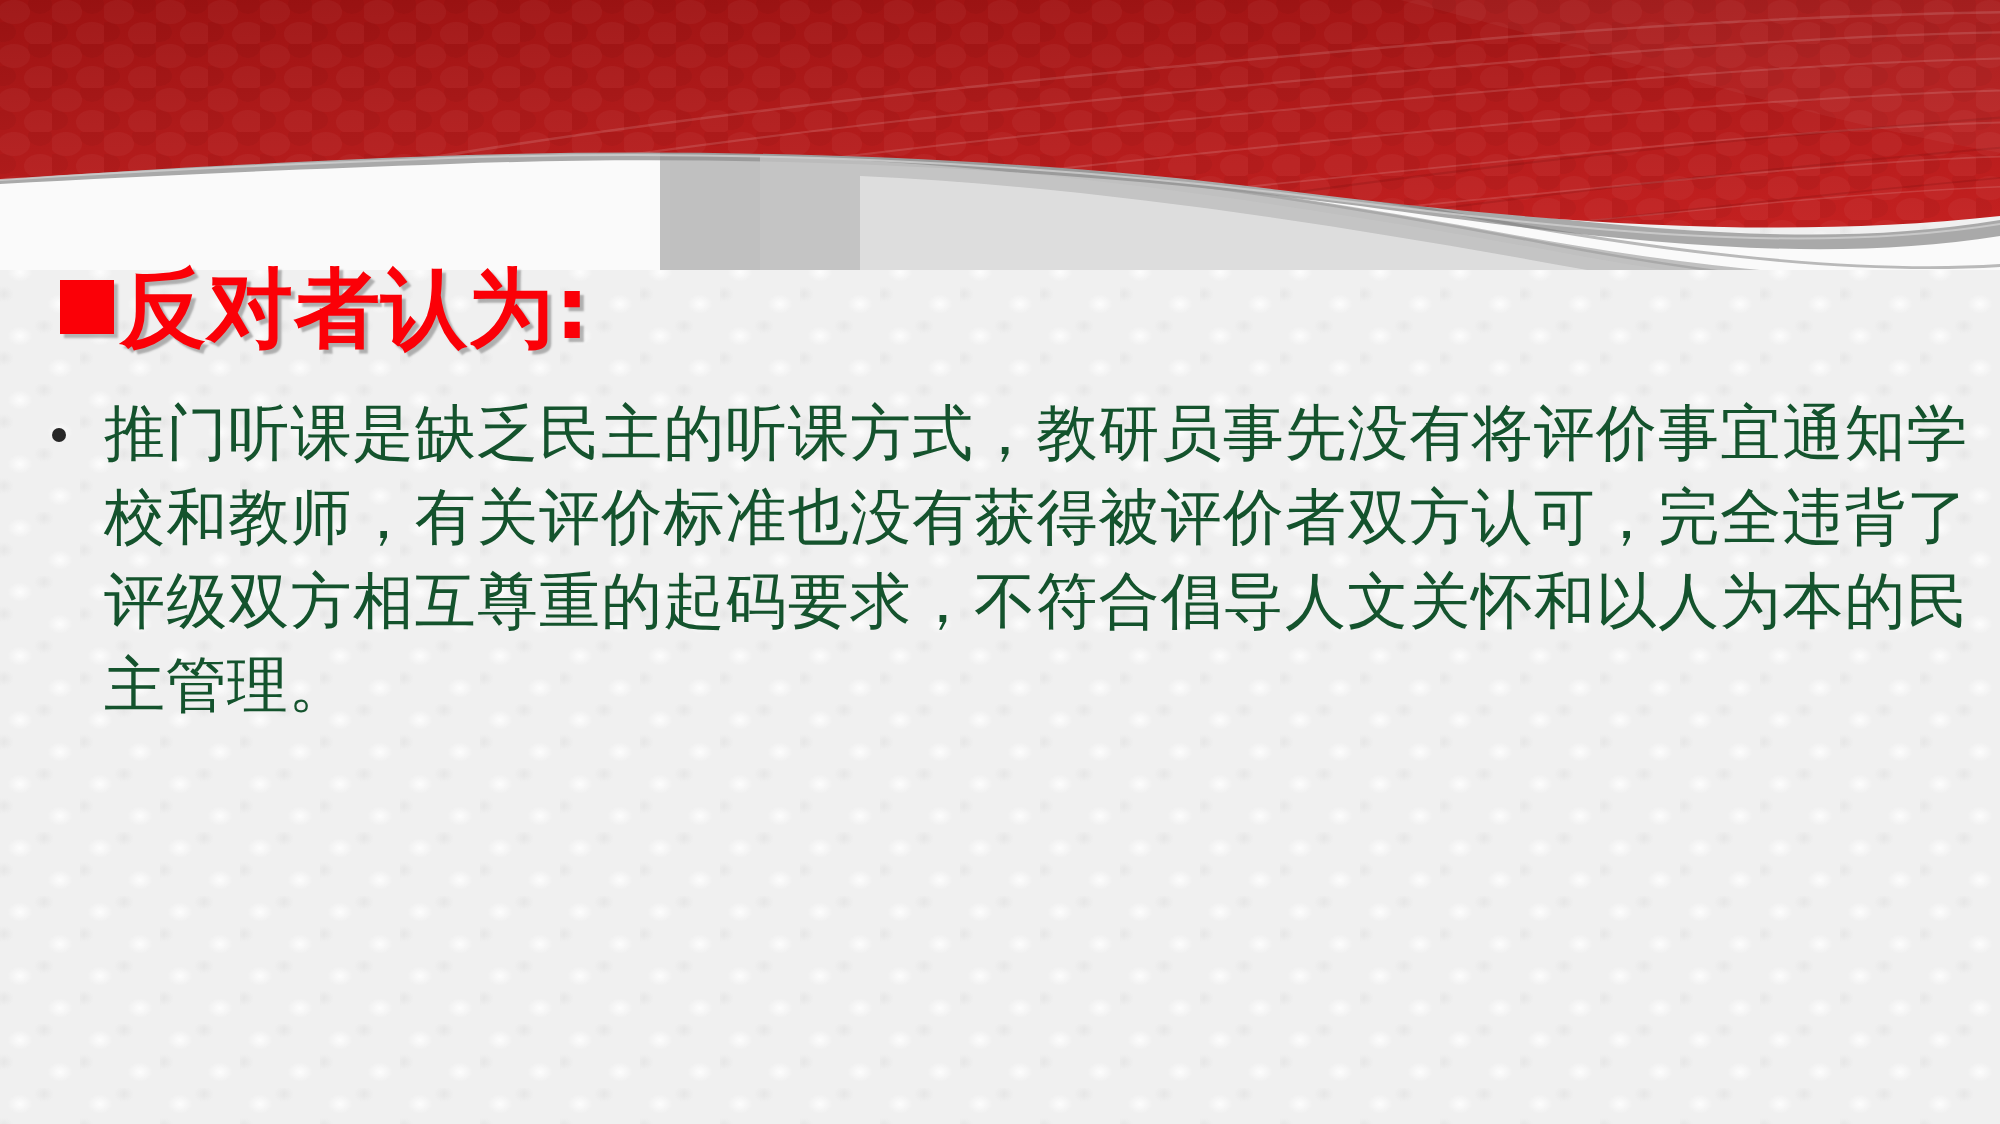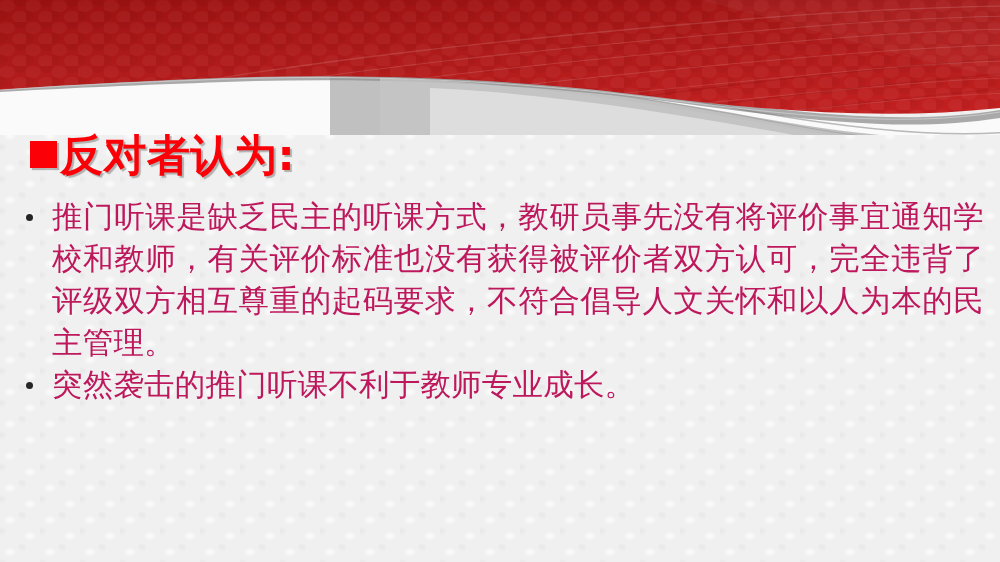--- a/index.html
+++ b/index.html
@@ -104,21 +104,21 @@
     height: 7px;
     border-radius: 50%;
     background: #262626;
   }
 
   .bullet-text {
     flex: 1 1 auto;
     font-family: "Liberation Serif", "DejaVu Serif", serif;
     font-size: 30.5px;
     line-height: 42px;
-    color: #be185d;
+    color: #14532d;
     text-align: justify;
     text-justify: inter-character;
     letter-spacing: 0.2px;
     word-break: break-all;
   }
   .bullet-text.last-no-justify { text-align: left; }
 
 </style>
 </head>
 <body>
@@ -201,21 +201,17 @@
     </div>
 
     <ul class="body-list">
 
       <li class="bullet-row">
         <div class="bullet-dot"><span></span></div>
         <div class="bullet-text">推门听课是缺乏民主的听课方式，教研员事先没有将评价事宜通知学校和教师，有关评价标准也没有获得被评价者双方认可，完全违背了评级双方相互尊重的起码要求，不符合倡导人文关怀和以人为本的民主管理。</div>
       </li>
 
 
-      <li class="bullet-row">
-        <div class="bullet-dot"><span></span></div>
-        <div class="bullet-text last-no-justify">突然袭击的推门听课不利于教师专业成长。</div>
-      </li>
 
     </ul>
 
   </div>
 </div>
 
 </body></html>

